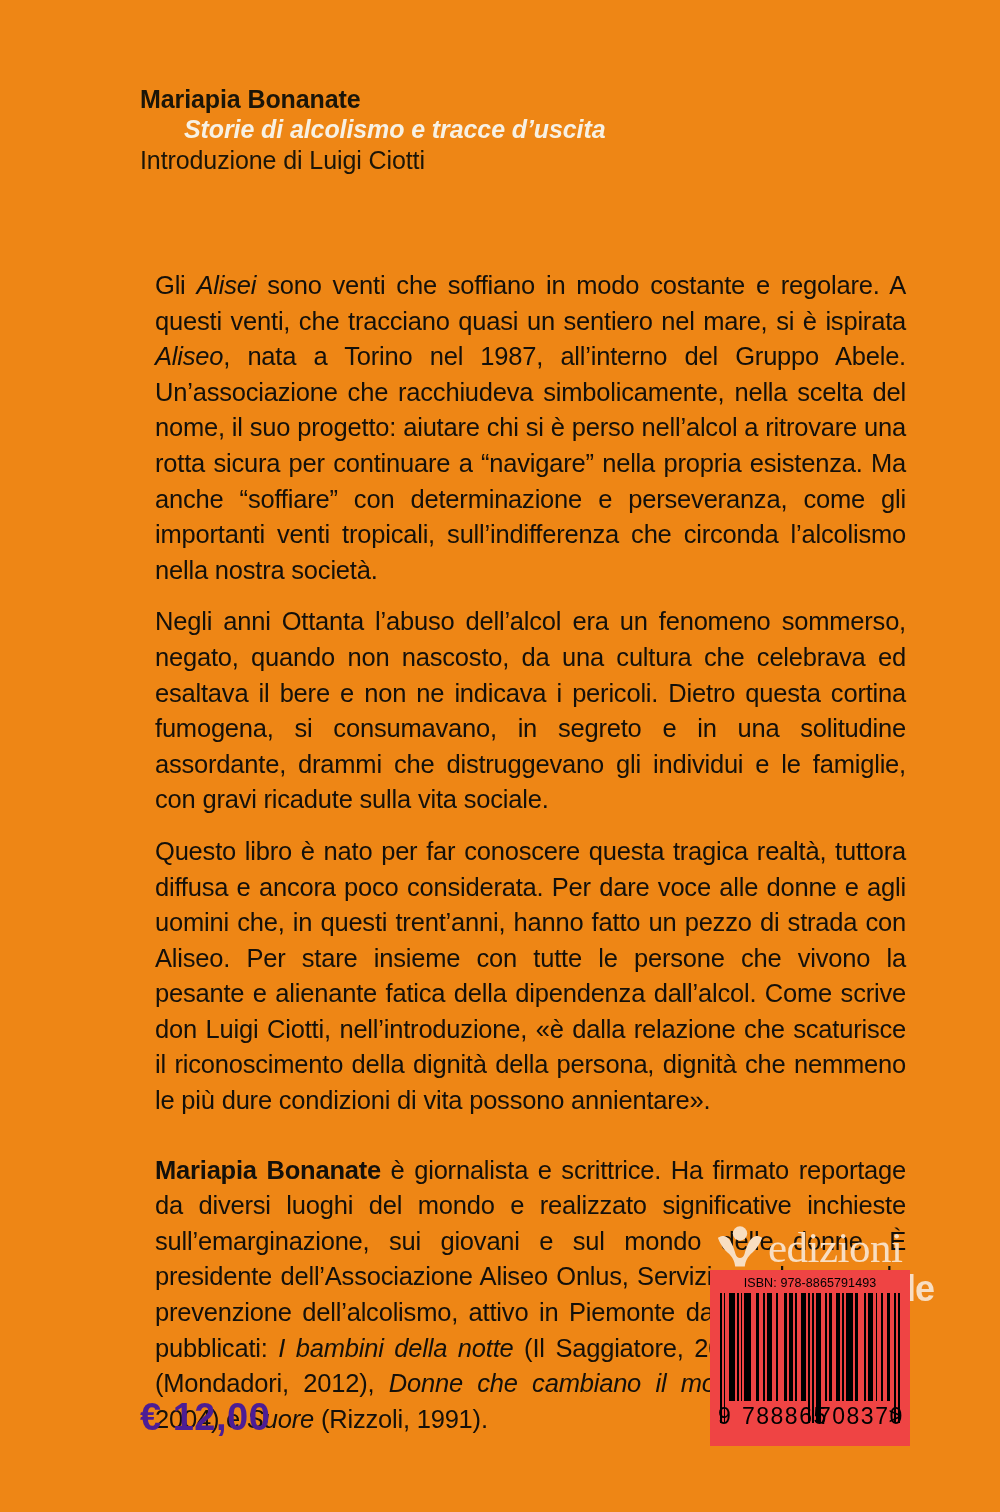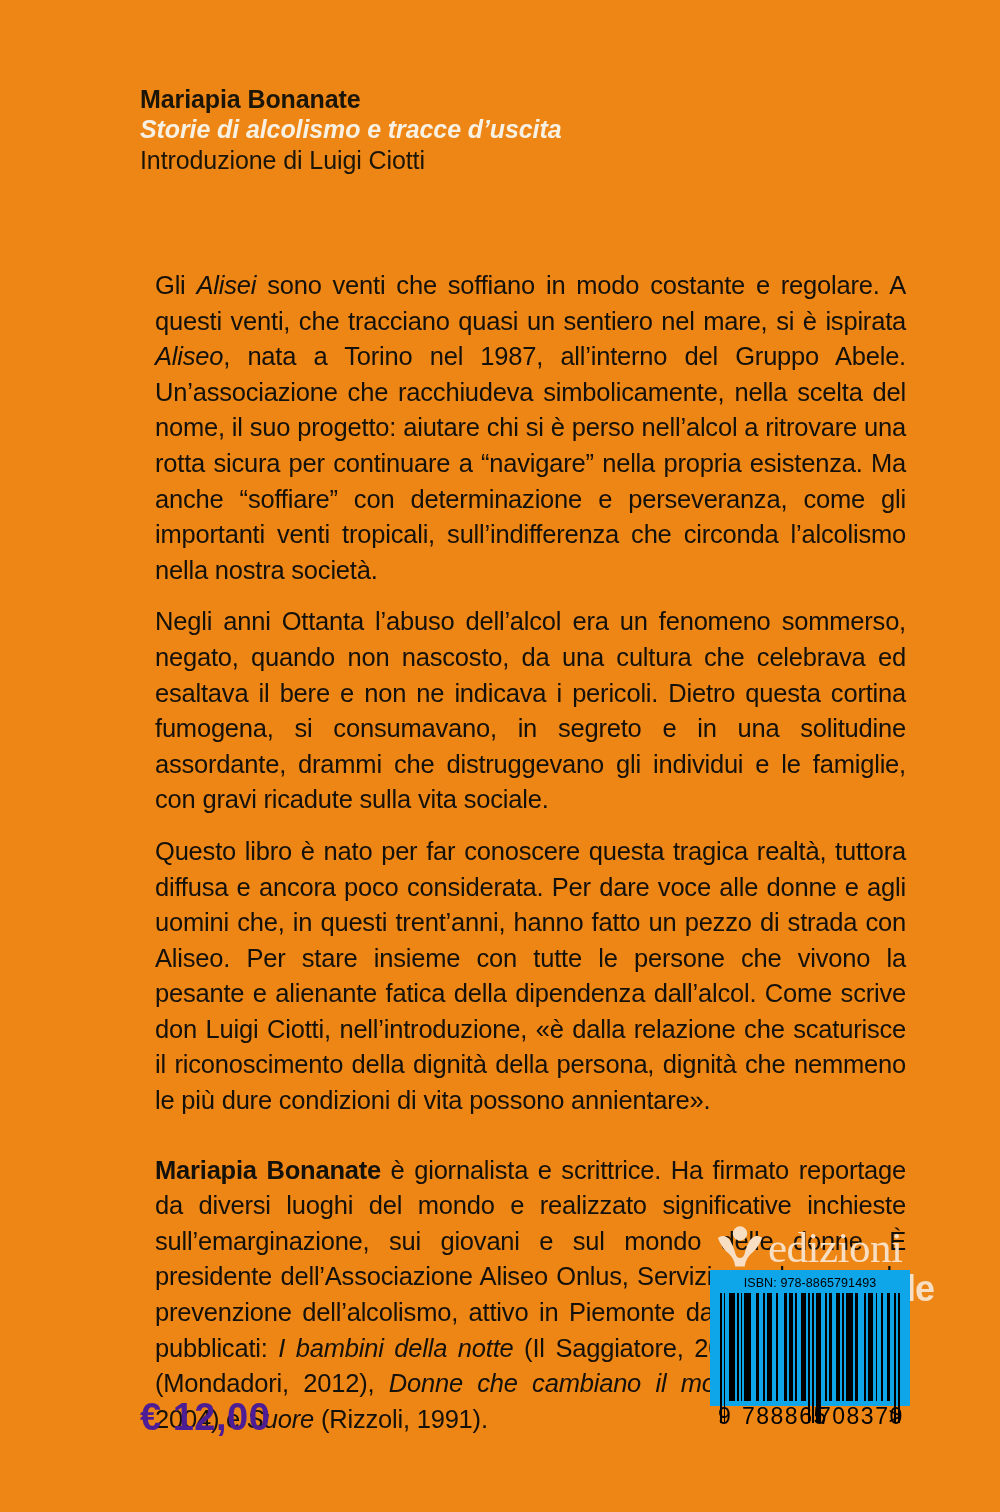--- a/index.html
+++ b/index.html
@@ -44,20 +44,21 @@
     line-height: 30px;
     letter-spacing: -0.1px;
   }
   .subtitle-line {
     font-size: 25px;
     font-weight: bold;
     font-style: italic;
     color: #F7F1E4;
     line-height: 30px;
     letter-spacing: -0.1px;
+    margin-left: 44px;
   }
   .intro-line {
     font-size: 25px;
     font-weight: normal;
     color: #1b1508;
     line-height: 33px;
     letter-spacing: -0.1px;
   }
 
   
@@ -132,22 +133,22 @@
     letter-spacing: -0.9px;
     margin-top: 1px;
   }
 
   
   .barcode-box {
     position: absolute;
     left: 710px;
     top: 1270px;
     width: 200px;
-    height: 136px;
-    background: #0ea5e9;
+    height: 176px;
+    background: #ef4444;
     box-sizing: border-box;
     padding: 6px 0 0 0;
   }
   .barcode-isbn {
     text-align: center;
     font-family: "Liberation Sans", sans-serif;
     font-size: 12.5px;
     color: #000;
     letter-spacing: 0.1px;
     margin-bottom: 3px;

